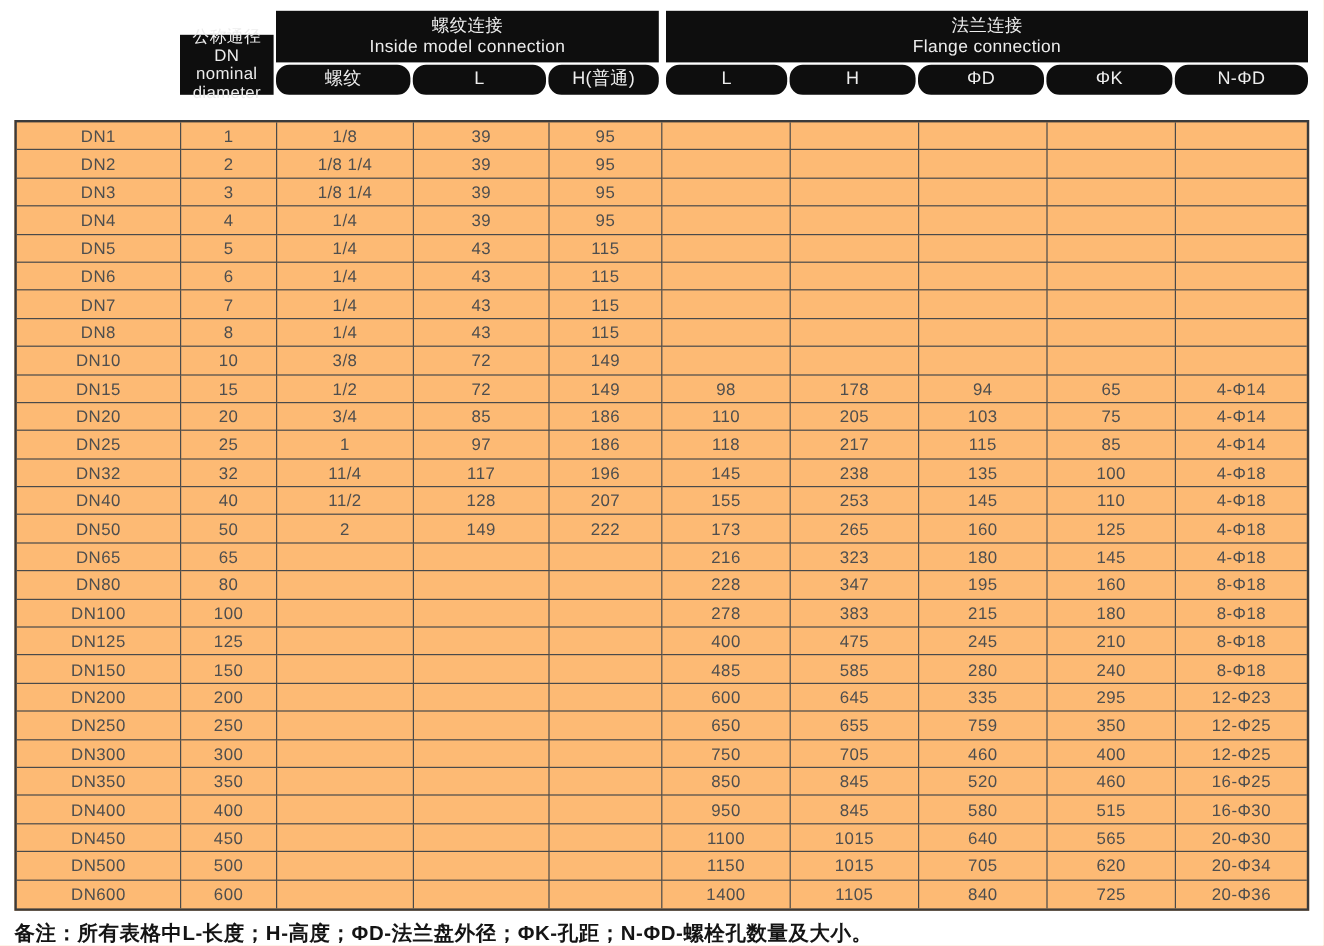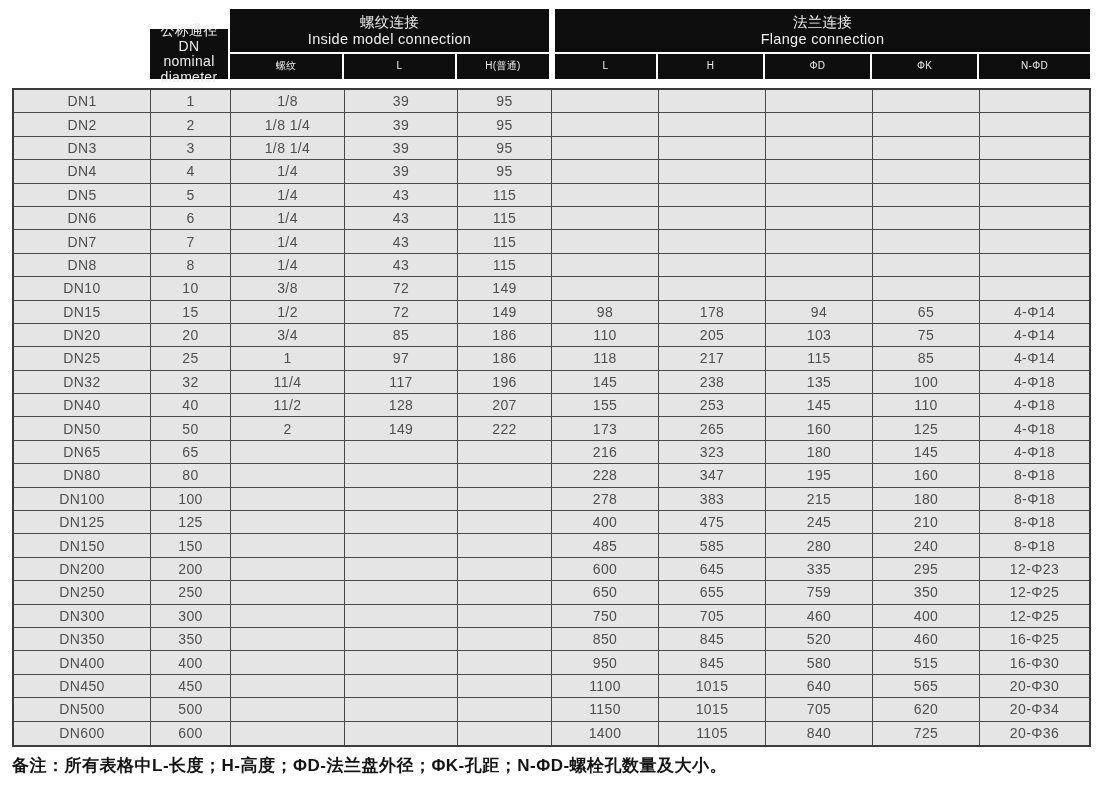--- a/index.html
+++ b/index.html
@@ -29,28 +29,28 @@
     align-items: center;
     justify-content: center;
     text-align: center;
     white-space: pre-line;
     font-size: 14.5px;
     line-height: 16.5px;
     letter-spacing: 0.3px;
   }
   .hcell.span2 { grid-row: 1 / 3; }
   .hcell.dnhdr { line-height: 15.5px; font-size: 14px; margin-top: 21px; }
-  .hcell.sub { font-size: 10px; }
+  .hcell.sub { font-size: 15px; border-radius: 11px; }
   .gap-left { margin-left: 5px; }
 
   
   .body-grid {
-    margin-top: 6px;
+    margin-top: 18px;
     border: 2px solid #3b3b3b;
-    background: #e5e5e5;
+    background: #fdba74;
   }
   .cell {
     height: 23.4px;
     border-right: 1px solid #4a4a4a;
     border-bottom: 1px solid #4a4a4a;
     display: flex;
     align-items: center;
     justify-content: center;
     font-size: 14px;
     color: #4e4e4e;

